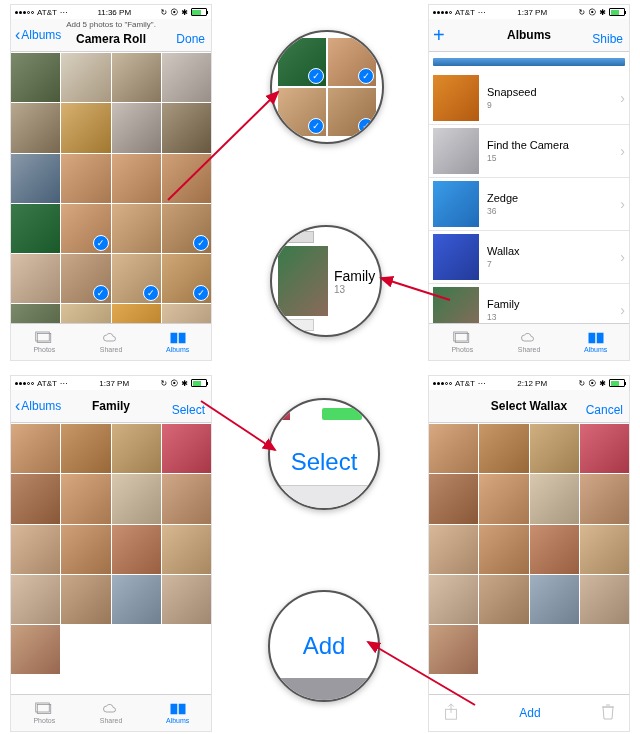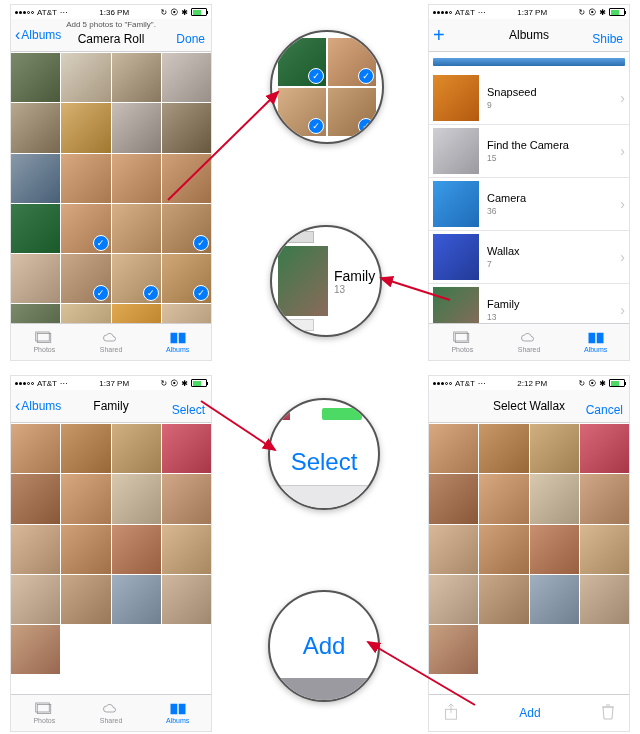--- a/index.html
+++ b/index.html
@@ -22,21 +22,21 @@
   .dots{display:flex;gap:1px;}
   .dot{width:3px;height:3px;border-radius:50%;background:#000;}
   .dot.e{background:transparent;border:0.5px solid #000;box-sizing:border-box;}
   .batt{width:14px;height:6px;border:0.5px solid #000;border-radius:1px;position:relative;}
   .batt:after{content:"";position:absolute;right:-2px;top:1.5px;width:1px;height:3px;background:#000;}
   .batt .fill{position:absolute;left:0.5px;top:0.5px;bottom:0.5px;width:60%;background:#4cd964;}
 
   
   .nav{height:32px;border-bottom:0.5px solid var(--border);position:relative;display:flex;align-items:center;justify-content:center;font-size:12px;background:#f9f9fa;}
   .nav .sub{position:absolute;top:1px;font-size:8px;color:#555;width:100%;text-align:center;}
-  .nav .title{font-weight:400;}
+  .nav .title{font-weight:700;}
   .nav .navl{position:absolute;left:4px;color:var(--ios-blue);display:flex;align-items:center;gap:1px;}
   .nav .navr{position:absolute;right:6px;color:var(--ios-blue);margin-top:8px;}
   .chev{font-size:16px;line-height:10px;font-weight:300;}
 
   
   .grid{flex:1;display:grid;grid-template-columns:repeat(4,1fr);gap:1px;align-content:start;background:#fff;overflow:hidden;padding-top:1px;}
   .thumb{aspect-ratio:1/1;position:relative;}
   .check{position:absolute;right:2px;bottom:2px;width:14px;height:14px;border-radius:50%;background:var(--ios-blue);display:flex;align-items:center;justify-content:center;color:#fff;font-size:9px;border:1px solid #fff;}
 
   
@@ -85,21 +85,21 @@
         <span class="dots">
           <span class="dot"></span>
           <span class="dot"></span>
           <span class="dot"></span>
           <span class="dot e"></span>
           <span class="dot e"></span>
         </span>
         <span>AT&amp;T</span>
         <span>⋯</span>
       </div>
-    <div>1:36 PM</div>
+    <div>11:36 PM</div>
     <div class="right">
         <span>↻</span>
         <span>⦿</span>
         <span>✱</span>
         <span class="batt">
           <span class="fill"></span>
         </span>
       </div>
   </div>
   <div class="nav">
@@ -215,21 +215,21 @@
         <div class="aimg" style="background:linear-gradient(135deg,#cfcfd4,#9a9aa0)"></div>
   <div class="meta">
           <div class="name">Find the Camera</div>
           <div class="count">15</div>
         </div>
   <div class="arr">›</div>
       </div>
       <div class="row">
         <div class="aimg" style="background:linear-gradient(135deg,#3a9be8,#1f6bb8)"></div>
   <div class="meta">
-          <div class="name">Camera</div>
+          <div class="name">Zedge</div>
           <div class="count">36</div>
         </div>
   <div class="arr">›</div>
       </div>
       <div class="row">
         <div class="aimg" style="background:linear-gradient(135deg,#3a5bd8,#223a98)"></div>
   <div class="meta">
           <div class="name">Wallax</div>
           <div class="count">7</div>
         </div>

